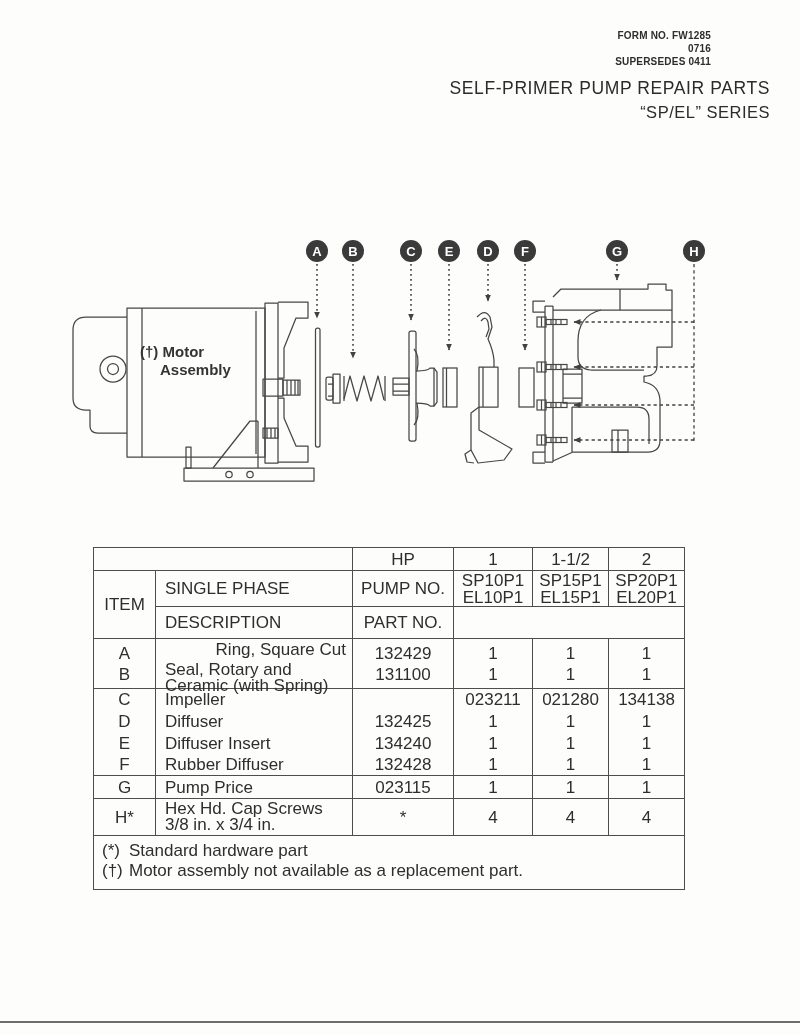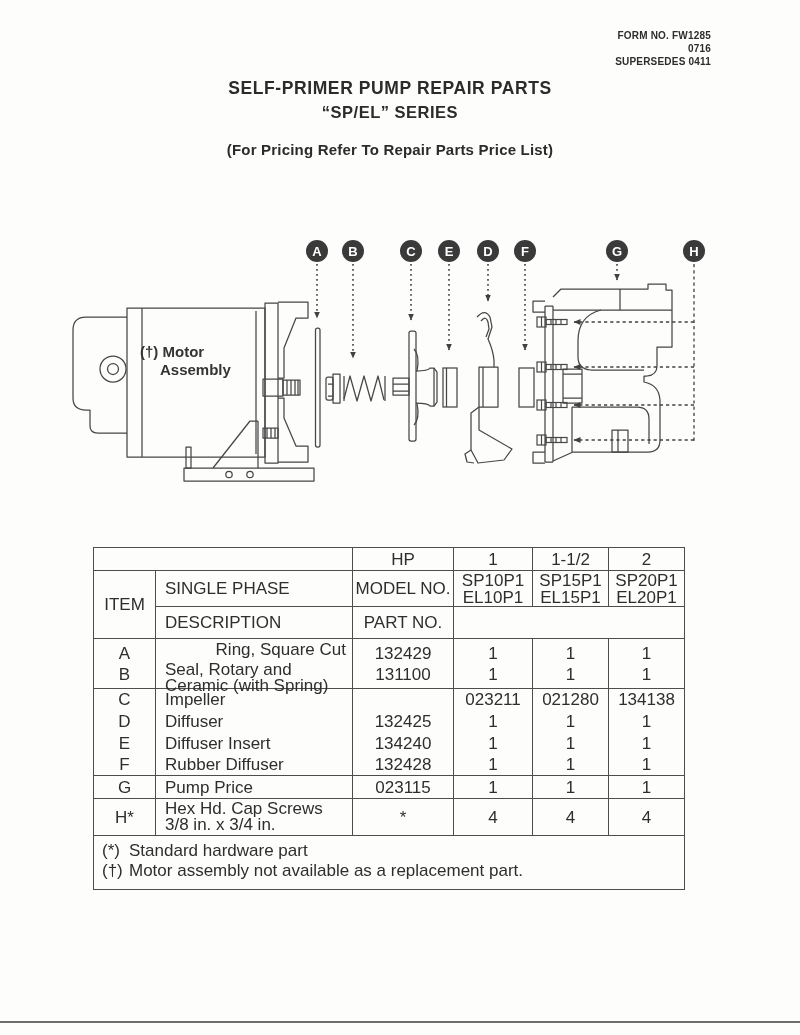--- a/index.html
+++ b/index.html
@@ -1,21 +1,21 @@
 <!DOCTYPE html>
 <html><head>
 <meta charset="utf-8">
 <style>
   html,body{margin:0;padding:0}
   body{width:800px;height:1035px;background:#fdfdfc;font-family:"Liberation Sans",sans-serif;color:#333;position:relative;overflow:hidden}
   .page{position:absolute;inset:0}
   .form-info{position:absolute;top:29px;right:89px;text-align:right;font-size:10px;font-weight:bold;line-height:13px;color:#2d2d2d;letter-spacing:.2px}
-  .title-block{position:absolute;top:78px;left:10px;width:760px;text-align:center;font-weight:bold;color:#2b2b2b}
+  .title-block{position:absolute;top:78px;left:10px;width:760px;text-align:right;font-weight:normal;color:#2b2b2b}
   .title-1{font-size:17.5px;letter-spacing:.6px;margin-bottom:4px}
-  .title-2{font-size:16.5px;letter-spacing:.5px;margin-bottom:19px}
+  .title-2{font-size:16.5px;letter-spacing:.5px;margin-bottom:5px}
   .title-3{font-size:15px;letter-spacing:.2px}
   svg.diagram{position:absolute;left:0;top:230px;pointer-events:none}
   table.parts{position:absolute;left:93px;top:547px;width:591px;border-collapse:collapse;table-layout:fixed;
     font-size:17px;color:#2e2e2e;border:1.5px solid #4d4d4d}
   .parts td{border:1px solid #4d4d4d;text-align:center;vertical-align:middle;padding:0;line-height:15px}
   .parts td.left{text-align:left;padding-left:9px}
   .parts tr.grp td{border-top:none;border-bottom:none}
   .stack{display:flex;flex-direction:column;justify-content:space-evenly}
   .stack.h48{height:48px}
   .stack.alignleft{align-items:flex-end}
@@ -33,21 +33,20 @@
 
   <div class="form-info">
     <div>FORM NO. FW1285</div>
     <div>0716</div>
     <div>SUPERSEDES 0411</div>
   </div>
 
   <div class="title-block">
     <div class="title-1">SELF-PRIMER PUMP REPAIR PARTS</div>
     <div class="title-2">“SP/EL” SERIES</div>
-    <div class="title-3">(For Pricing Refer To Repair Parts Price List)</div>
   </div>
 
   <svg class="diagram" width="800" height="272" viewBox="0 230 800 272">
     <defs>
       <marker id="arr" markerWidth="9" markerHeight="8" refX="6.5" refY="3" orient="auto" markerUnits="userSpaceOnUse">
         <path d="M0 0 L7 3 L0 6 Z" fill="#414141"></path>
       </marker>
     </defs>
 
     <g stroke="#464646" stroke-width="1.25" fill="none" stroke-linejoin="round">
@@ -234,21 +233,21 @@
       <tr style="height:23px">
         <td colspan="2"></td>
         <td>HP</td>
         <td>1</td>
         <td>1-1/2</td>
         <td>2</td>
       </tr>
       <tr style="height:36px">
         <td rowspan="2">ITEM</td>
         <td class="left">SINGLE PHASE</td>
-        <td>MODEL NO.</td>
+        <td>PUMP NO.</td>
         <td>
             <div class="mstack">
               <div>SP10P1</div>
               <div>EL10P1</div>
             </div>
           </td>
         <td>
             <div class="mstack">
               <div>SP15P1</div>
               <div>EL15P1</div>

